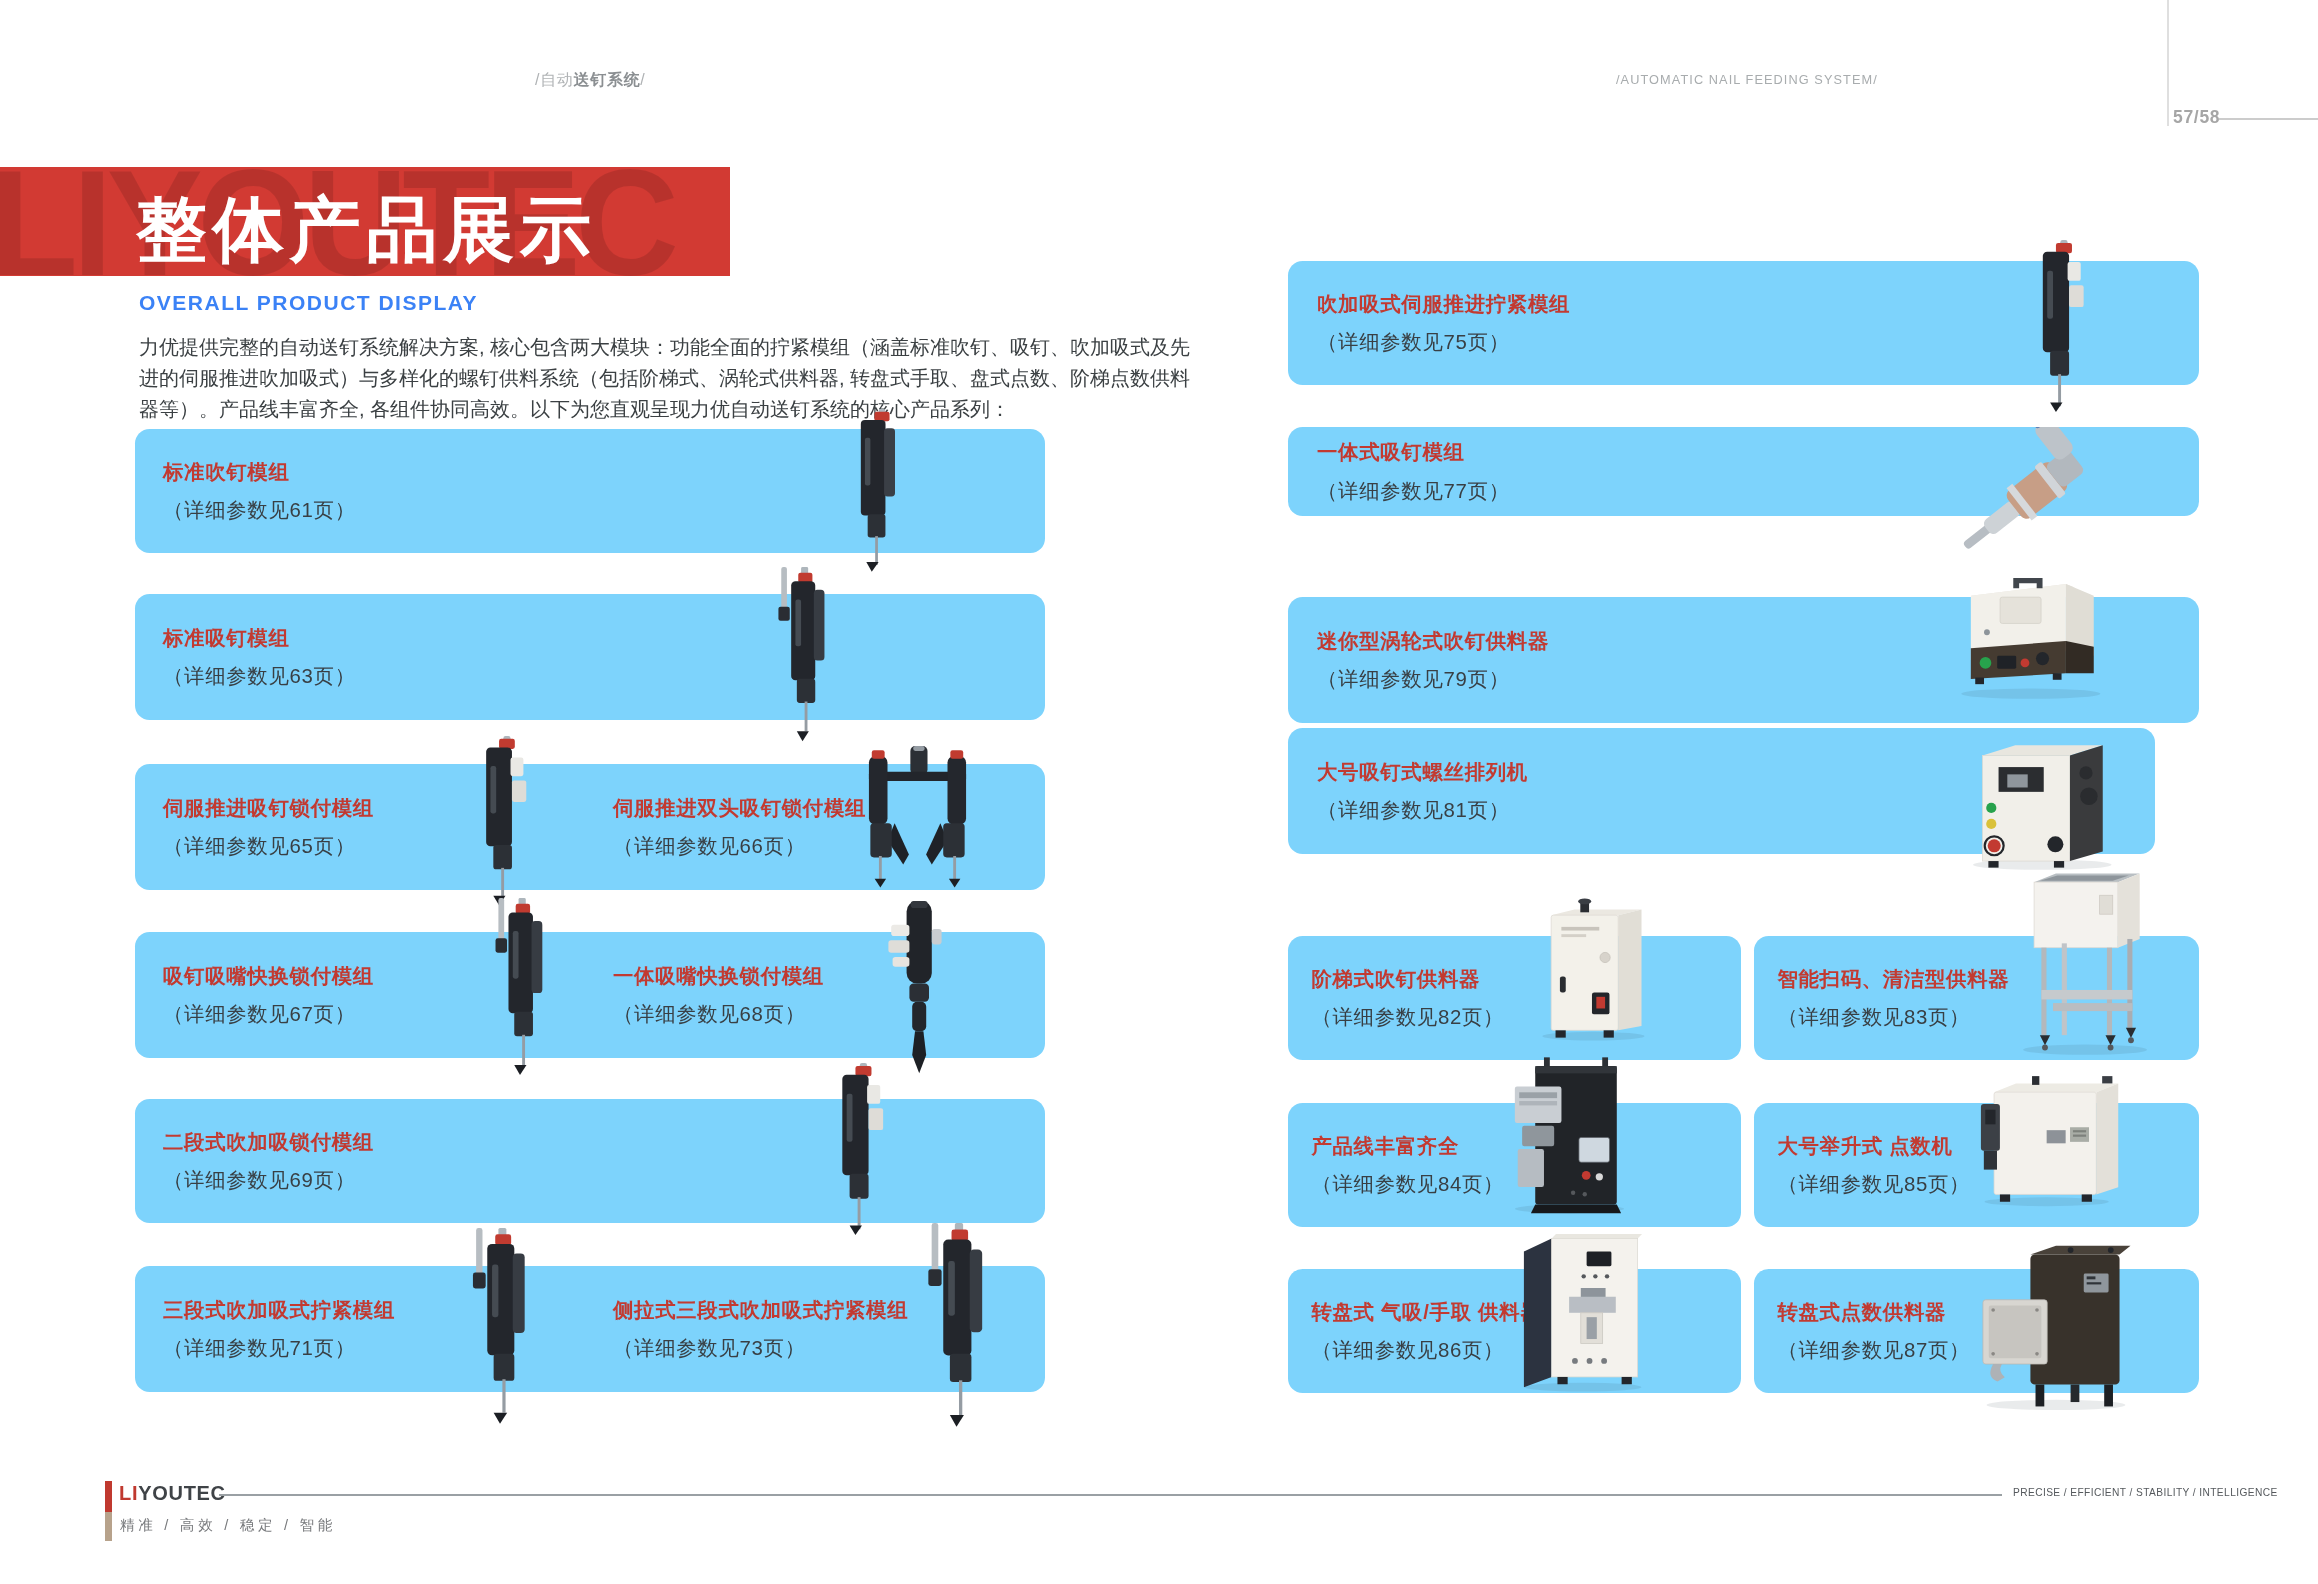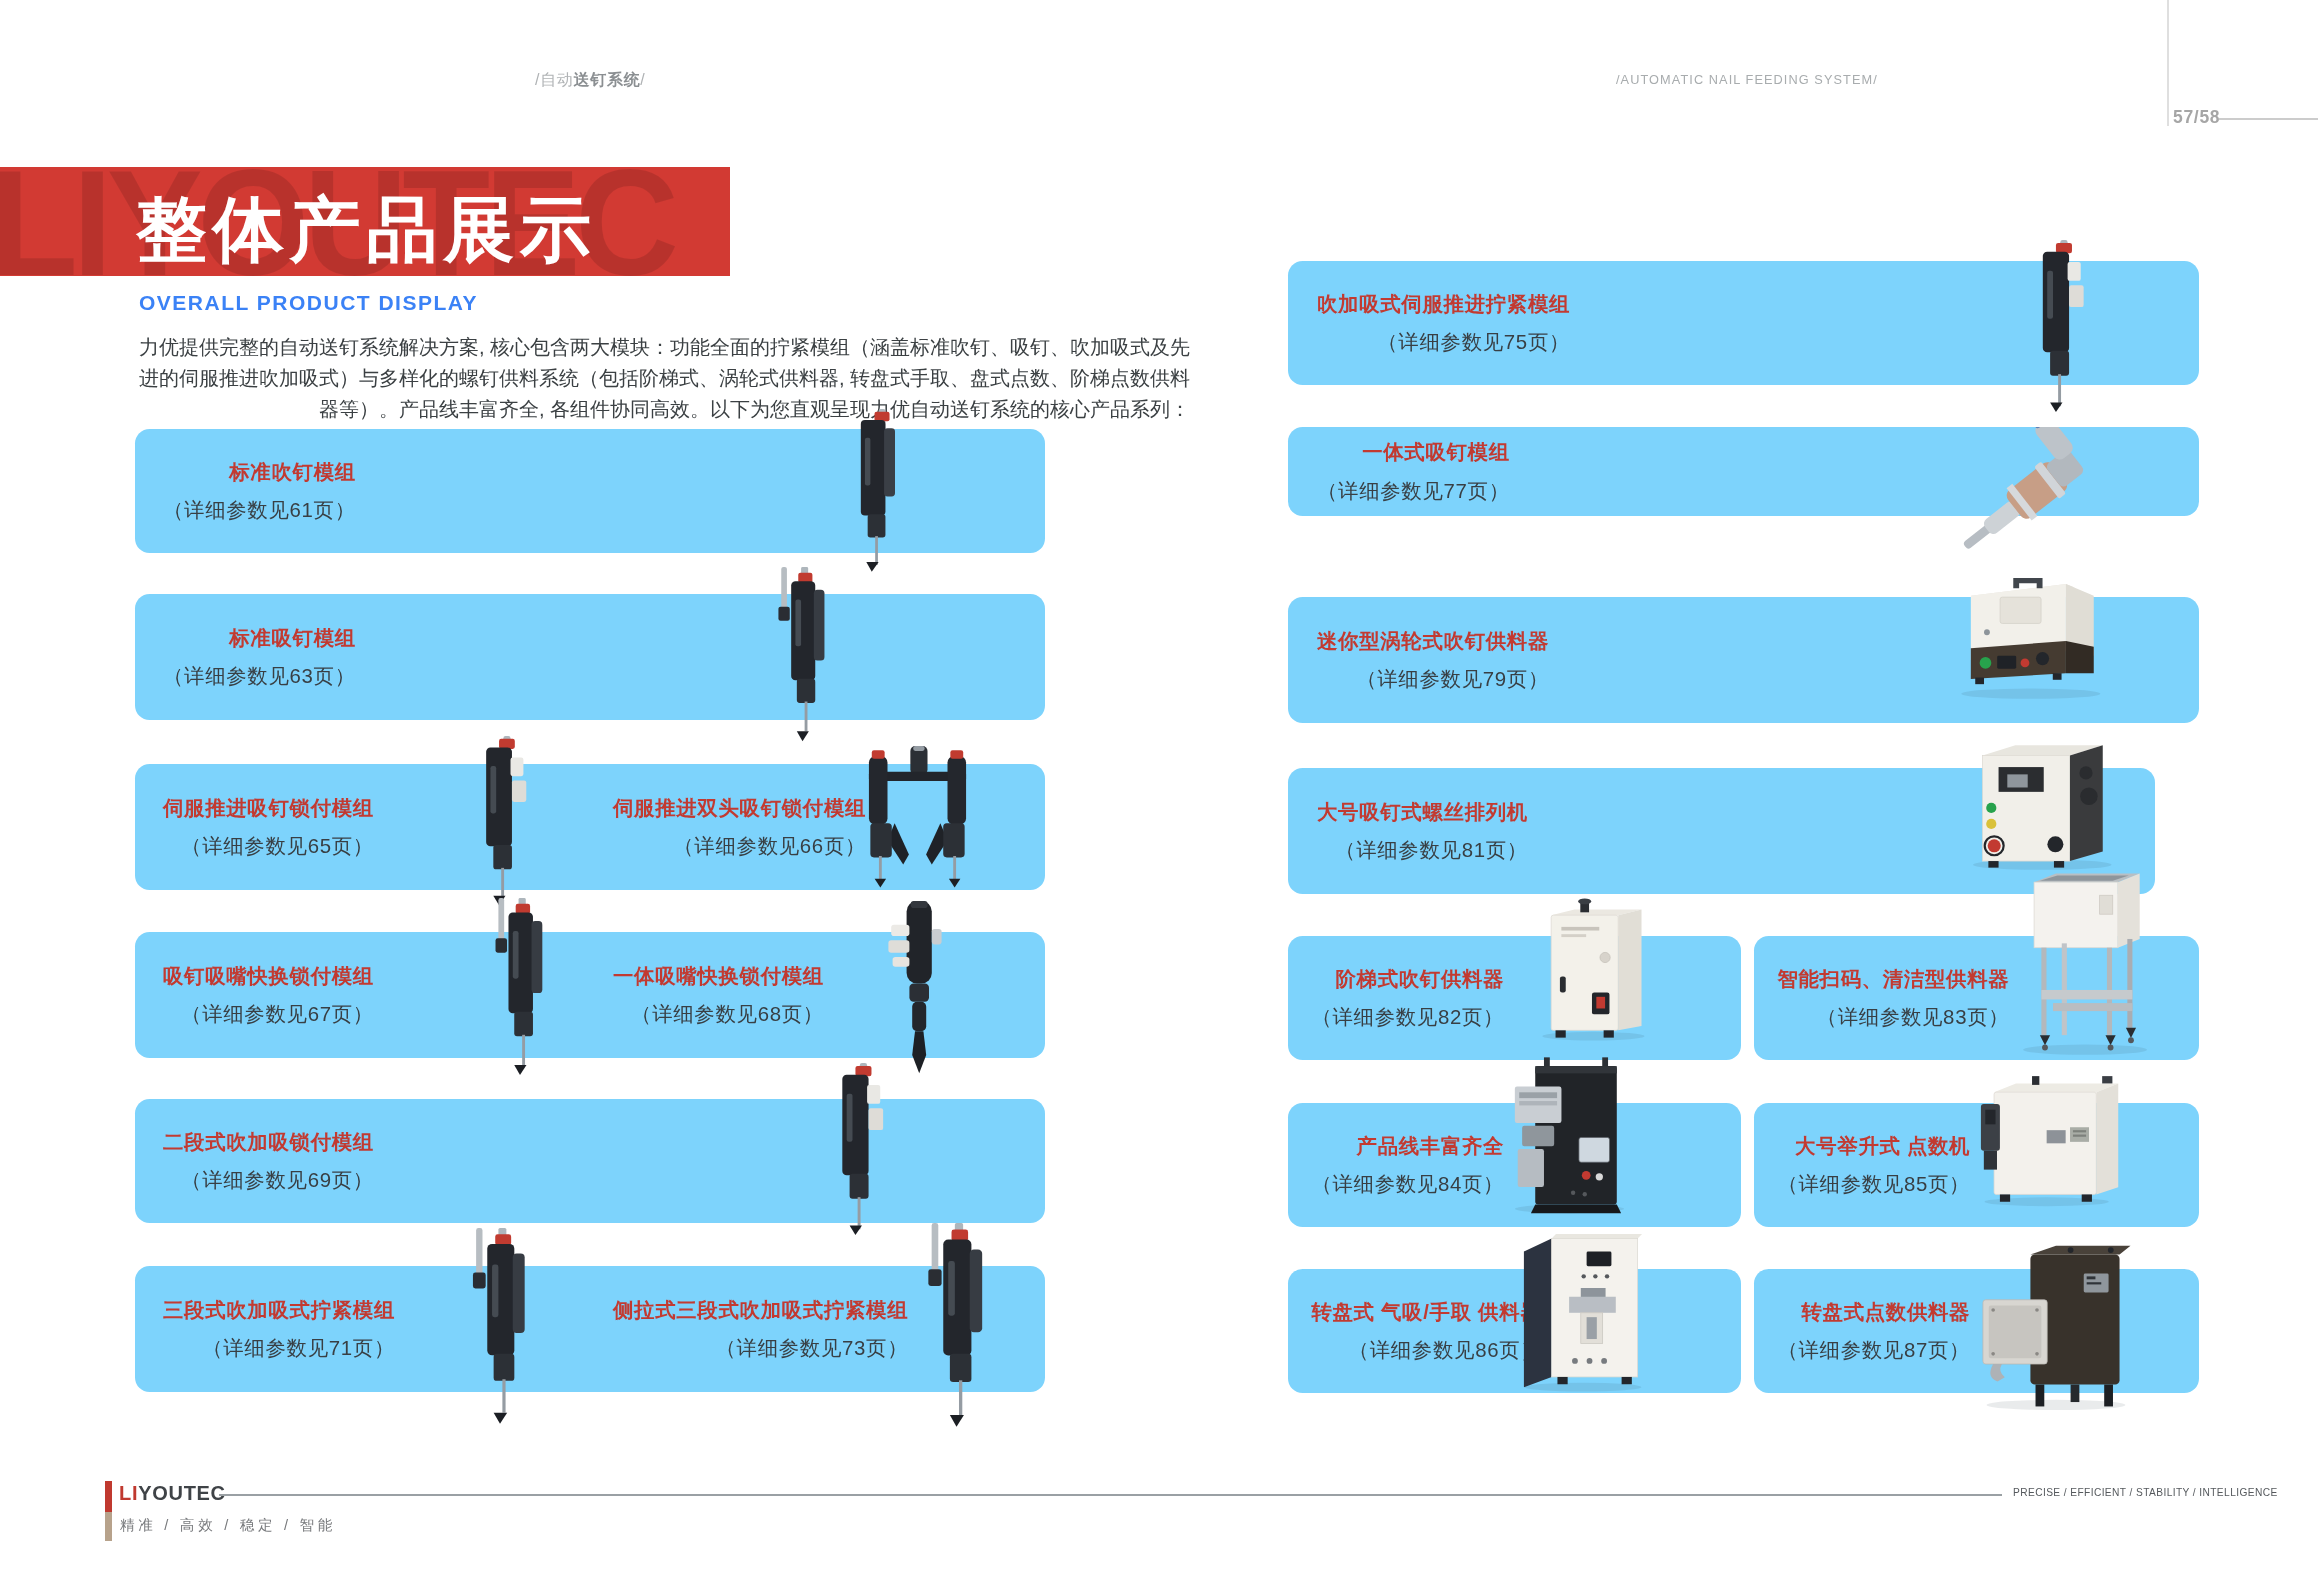--- a/index.html
+++ b/index.html
@@ -1,17 +1,17 @@
 <!DOCTYPE html>
 <html style="font-size:11.7px"><head>
 <meta charset="utf-8">
 <style>
   html,body{margin:0;padding:0;background:#ffffff;}
   .page{position:relative;width:2319px;height:1585px;background:#ffffff;overflow:hidden;
-        font-family:"Liberation Sans","DejaVu Sans",sans-serif;text-align:right;}
+        font-family:"Liberation Sans","DejaVu Sans",sans-serif;}
   .abs{position:absolute;}
 
   
   .hdr-left{left:535px;top:70px;font-size:16px;color:#b0b3b5;letter-spacing:0.7px;}
   .hdr-left b{color:#8b8f92;font-weight:700;}
   .hdr-right{left:1616px;top:72px;font-size:13px;color:#a8acae;letter-spacing:1.1px;transform:scaleX(.98);transform-origin:left;}
   .page-num{left:2173px;top:107px;font-size:17.5px;font-weight:700;color:#a6a6a6;letter-spacing:0.7px;}
   .corner-v{left:2167px;top:0;width:1.5px;height:126px;background:#dfdfdf;}
   .corner-h{left:2219px;top:118px;width:100px;height:1.5px;background:#cccccc;}
 
@@ -191,21 +191,21 @@
       <div class="card-title">一体式吸钉模组</div>
       <div class="card-note">（详细参数见77页）</div>
     </div>
   </div>
   <div class="card" style="left:1288px;top:597px;width:911px;height:126px">
     <div class="entry" style="left:29px">
       <div class="card-title">迷你型涡轮式吹钉供料器</div>
       <div class="card-note">（详细参数见79页）</div>
     </div>
   </div>
-  <div class="card" style="left:1288px;top:768px;width:867px;height:126px">
+  <div class="card" style="left:1288px;top:728px;width:867px;height:126px">
     <div class="entry" style="left:29px">
       <div class="card-title">大号吸钉式螺丝排列机</div>
       <div class="card-note">（详细参数见81页）</div>
     </div>
   </div>
 
   <div class="card" style="left:1288px;top:936px;width:453px;height:124px">
     <div class="entry" style="left:23.4px">
       <div class="card-title">阶梯式吹钉供料器</div>
       <div class="card-note">（详细参数见82页）</div>

